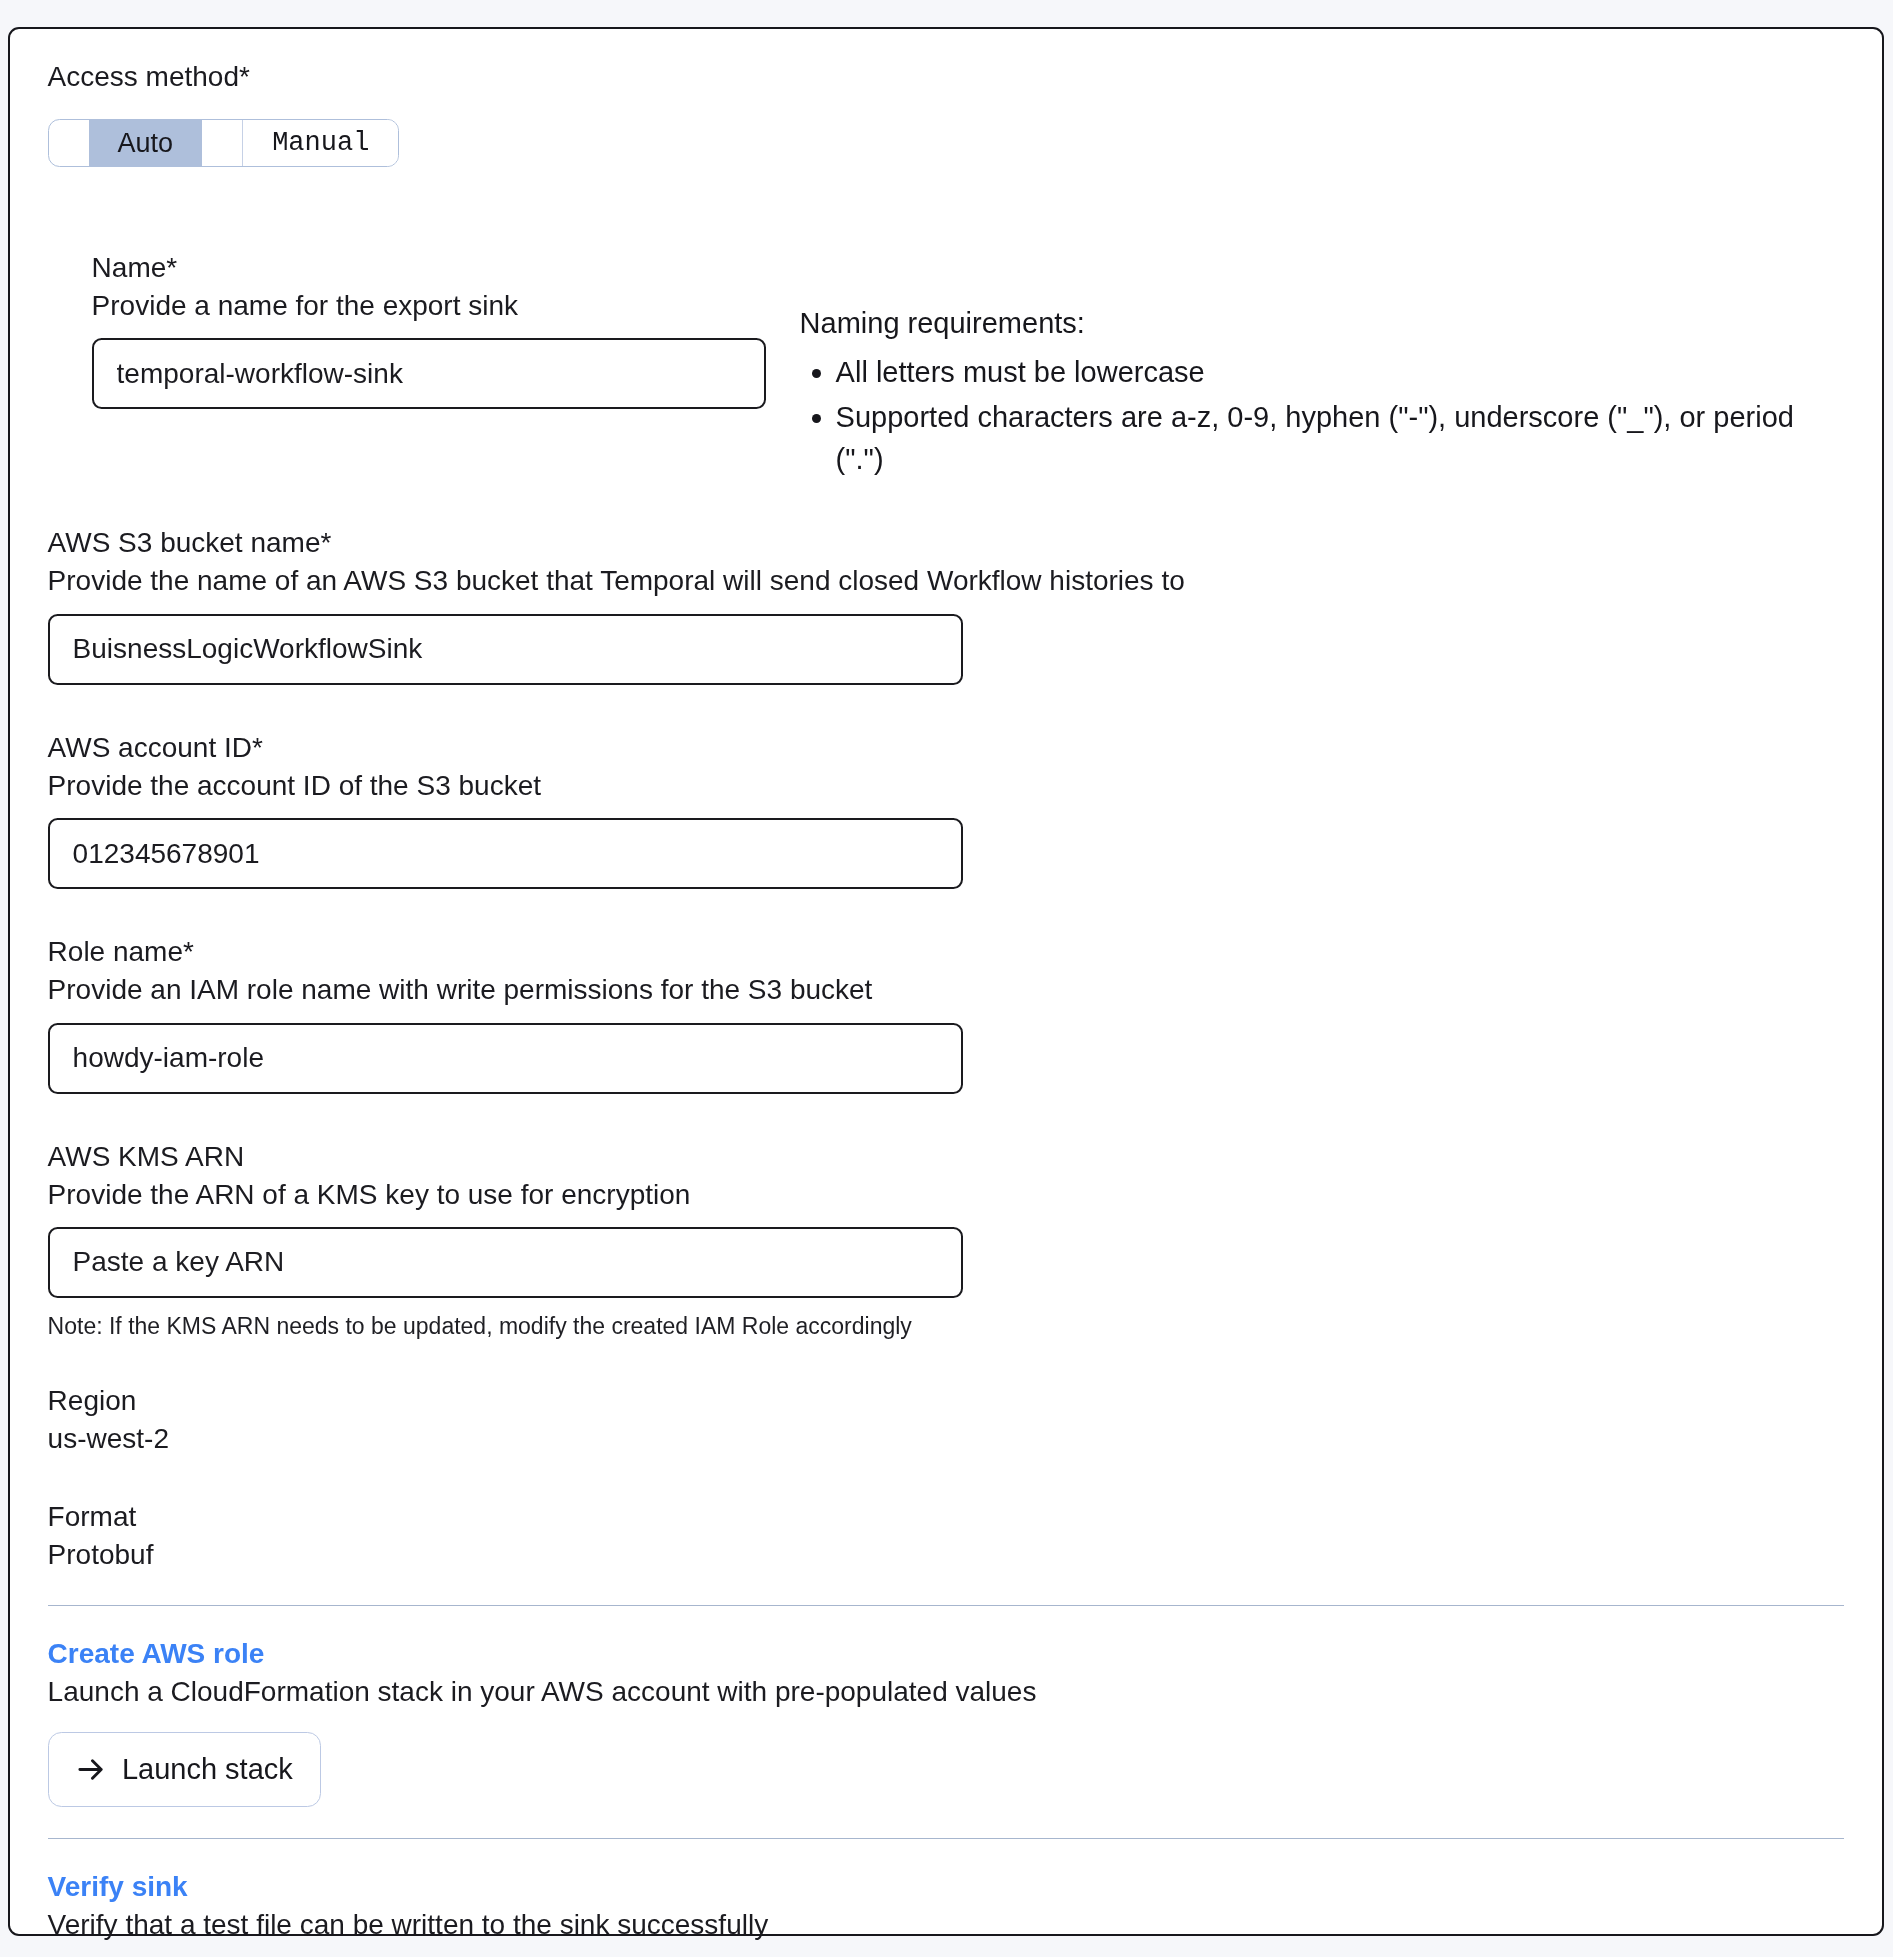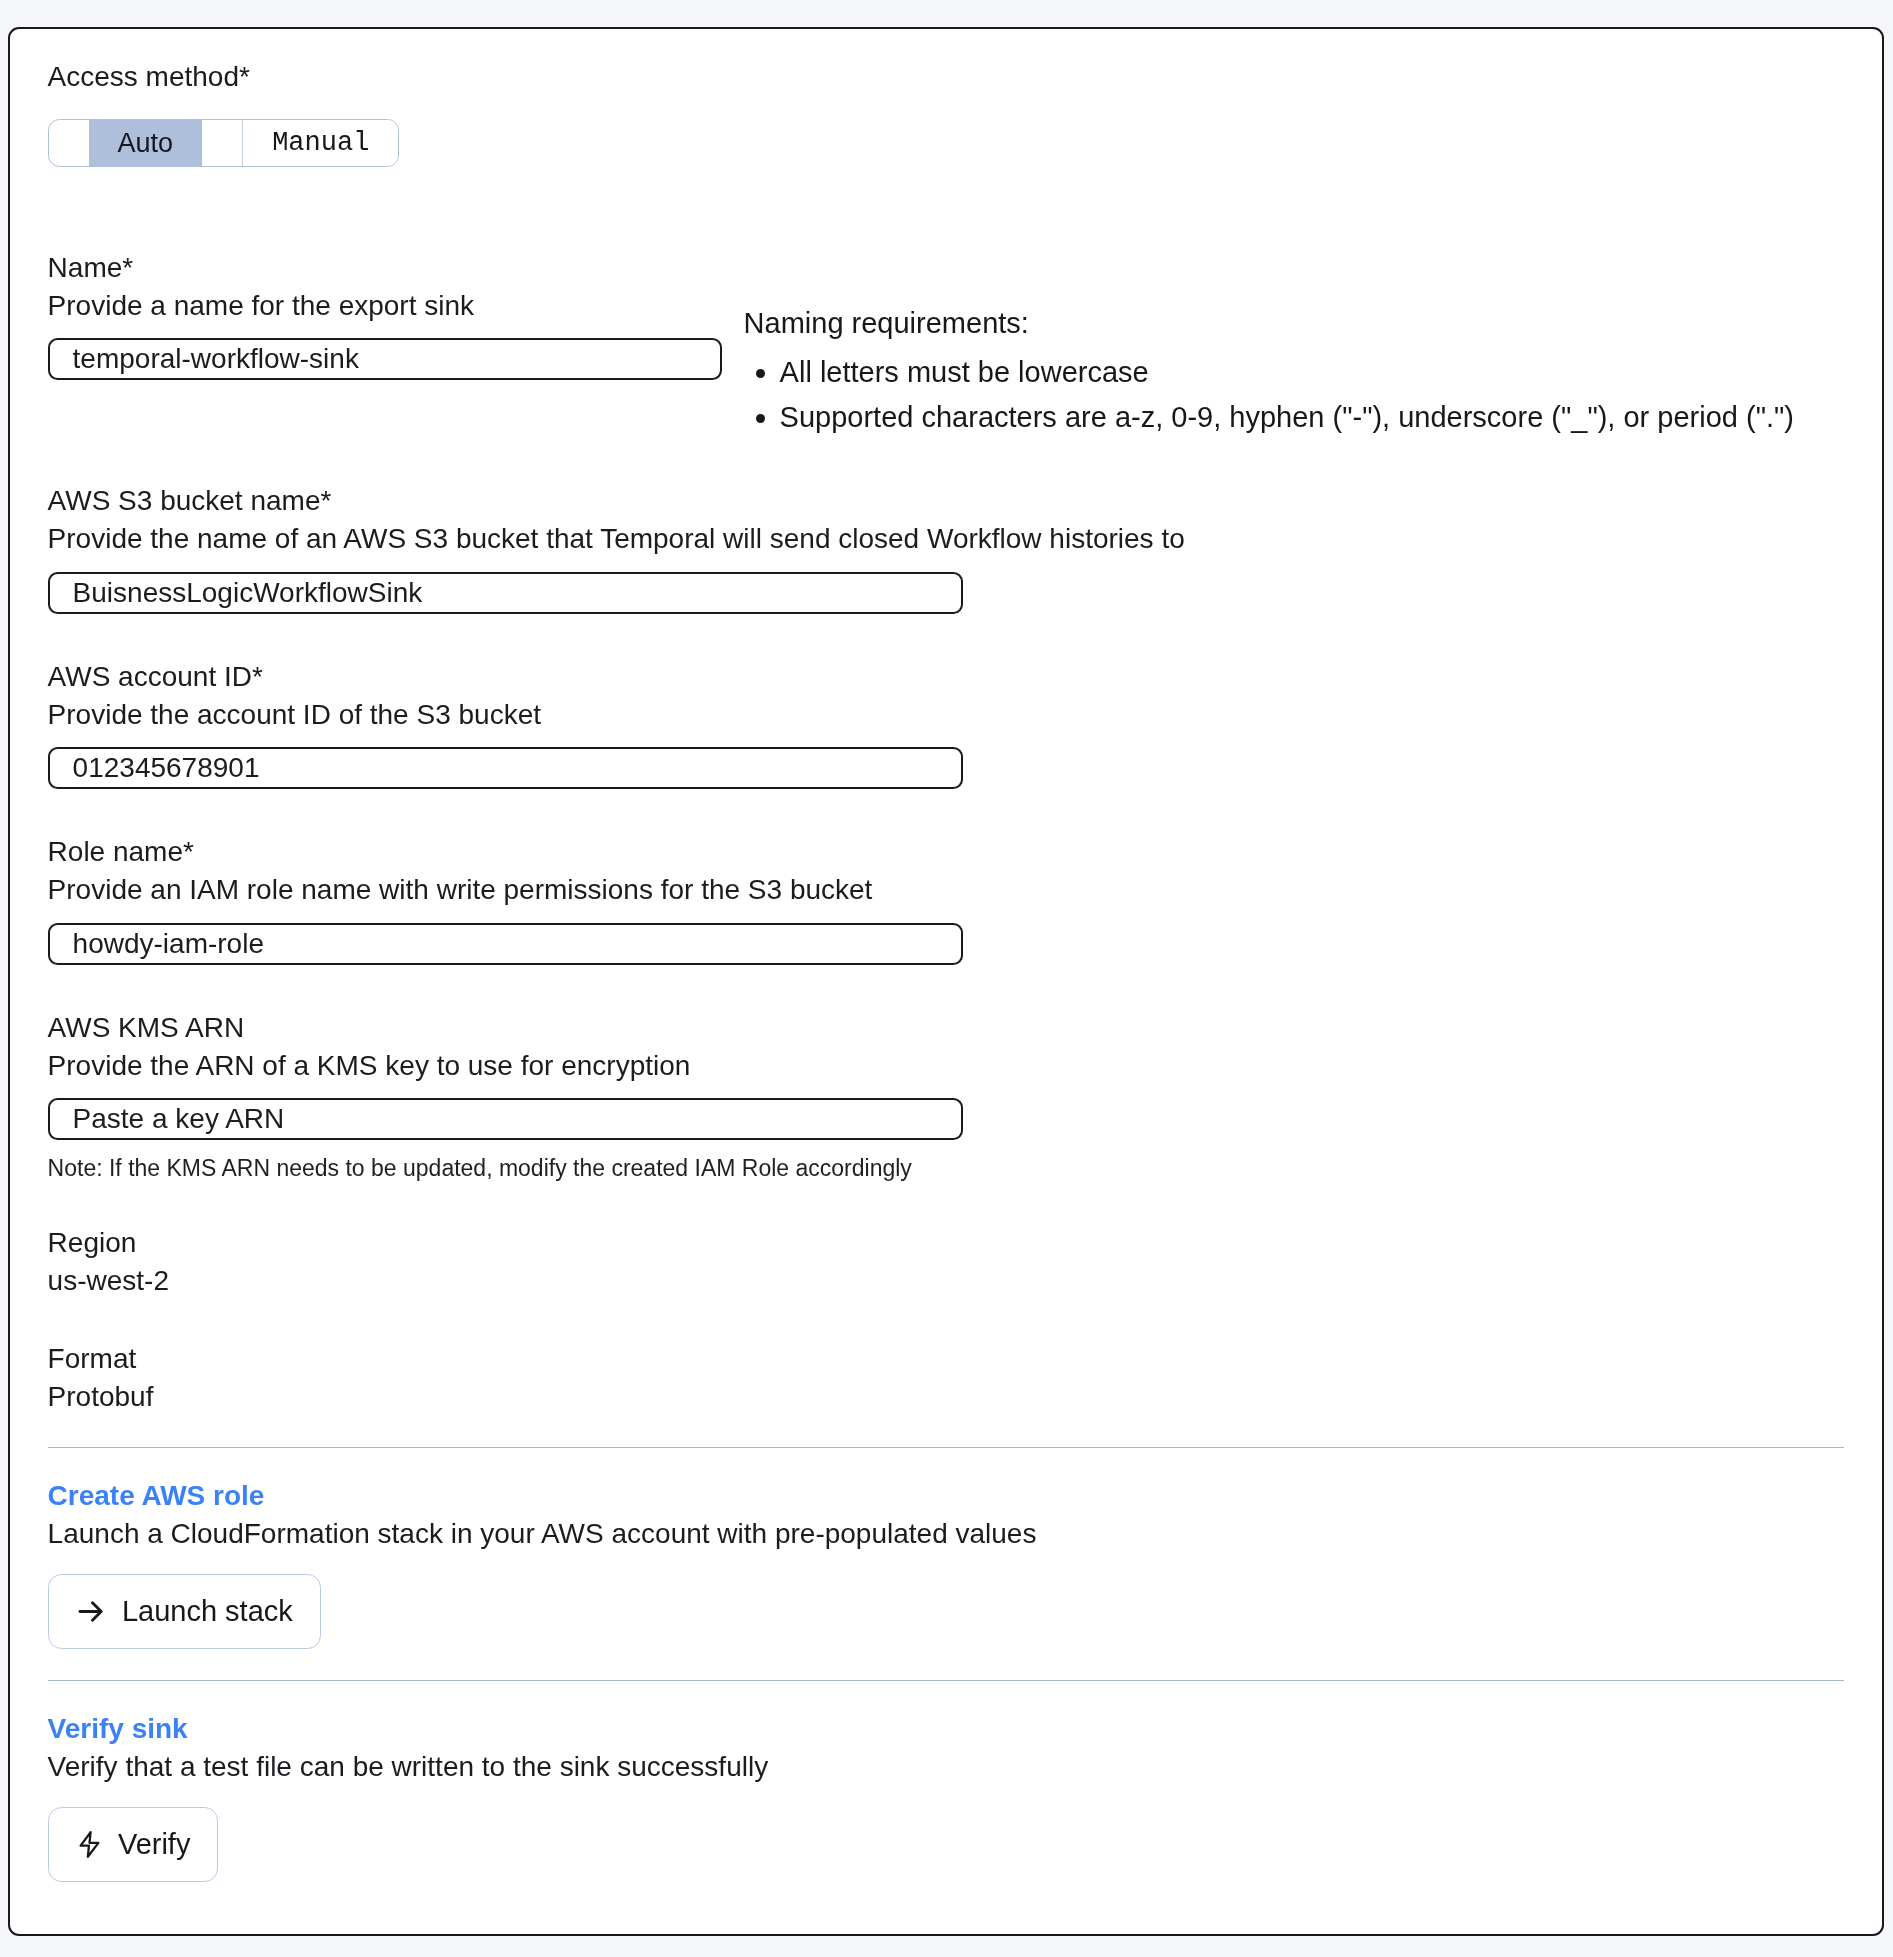--- a/index.html
+++ b/index.html
@@ -68,27 +68,28 @@
     background: #aebfdb;
   }
   .toggle .seg + .seg {
     border-left: 1.9px solid #c6d1e6;
     font-family: Liberation Mono, monospace;
   }
   
   .row-2col {
     display: grid;
     grid-template-columns: 674px 1fr;
-    column-gap: 22px;
+    column-gap: 34px;
     margin-top: 82px;
+    margin-left: 44px;
   }
   .text-input {
     box-sizing: border-box;
     display: block;
-    height: 42px;
+    height: 71px;
     border: 2.9px solid #1a1a1e;
     border-radius: 9.6px;
     background: #ffffff;
     font-family: "Liberation Sans", sans-serif;
     font-size: 28px;
     color: #1b1b20;
     padding: 0 23px;
     margin-top: 13.4px;
     outline: none;
   }

